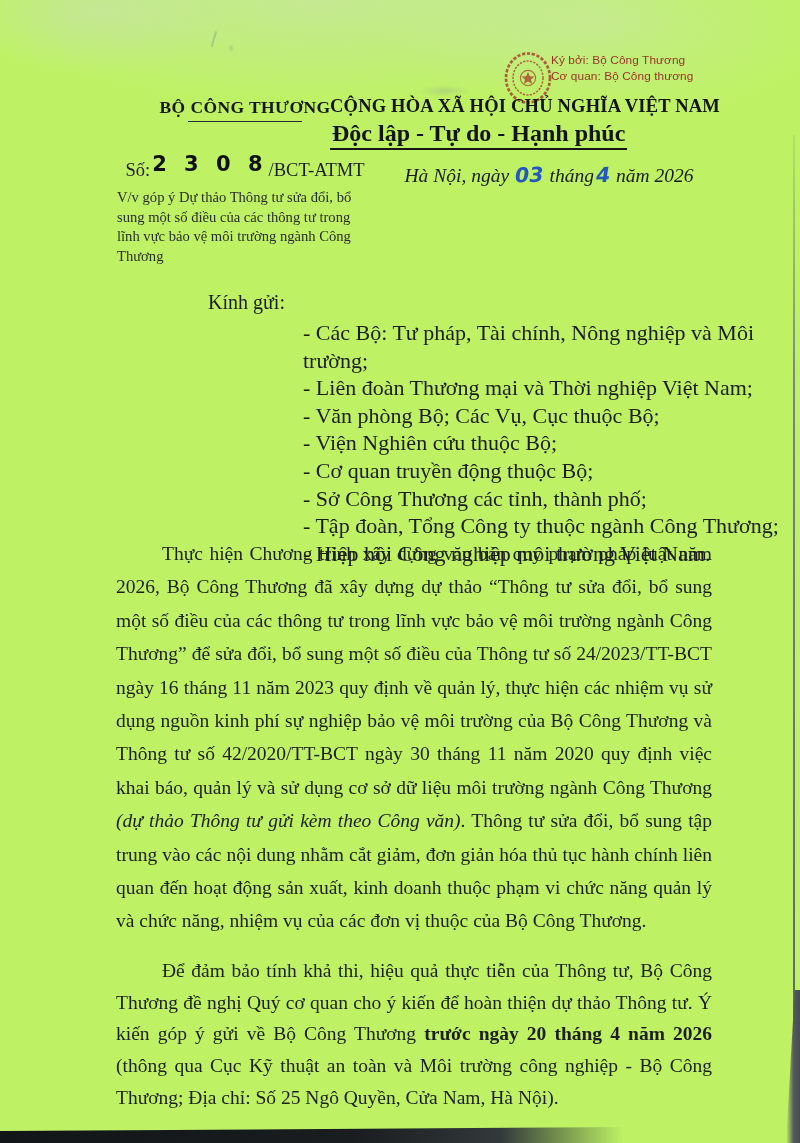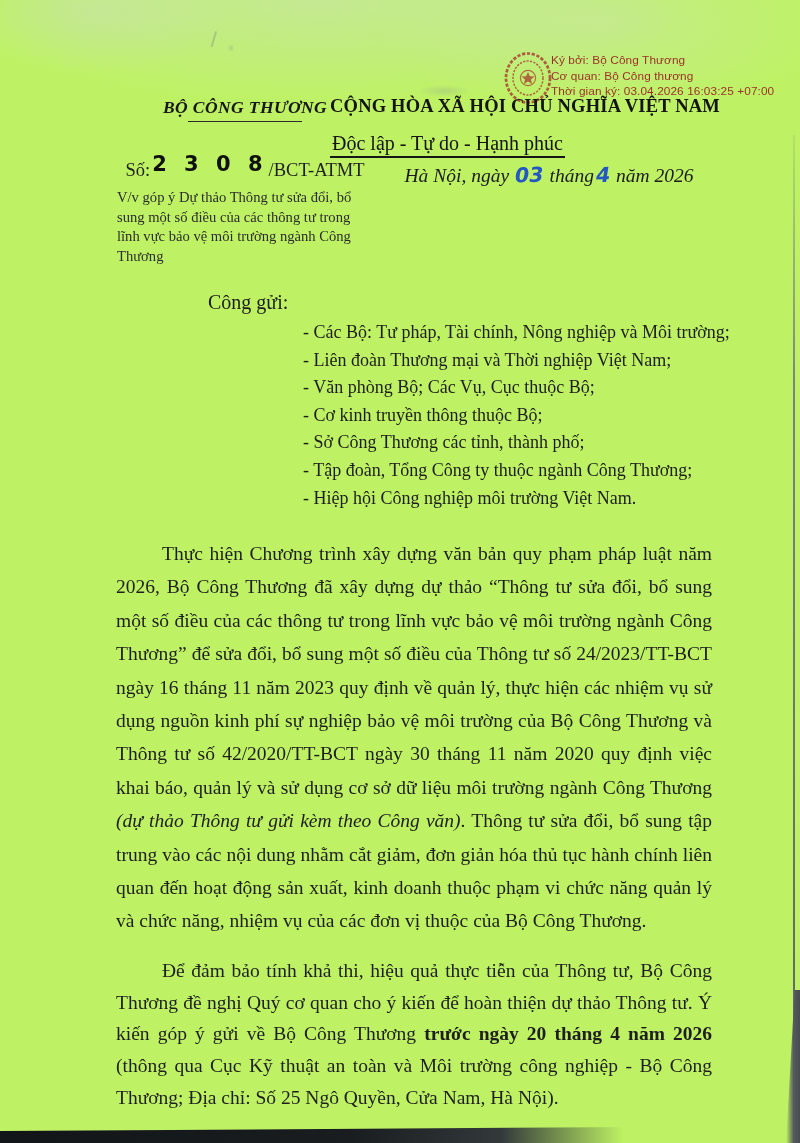--- a/index.html
+++ b/index.html
@@ -17,26 +17,26 @@
       radial-gradient(ellipse 200px 90px at 12% 1%, rgba(205,214,222,.30), transparent 70%);
   }
   
   .seal{position:absolute;left:502px;top:49px;width:52px;height:58px;opacity:.92;}
   .sig-block{
     position:absolute;left:551px;top:53px;width:238px;
     font-family:"Liberation Sans","DejaVu Sans",sans-serif;
     font-size:11.8px;line-height:15.6px;color:#9b3228;letter-spacing:.1px;
   }
   
-  .org-left{position:absolute;left:120px;top:97px;width:250px;text-align:center;font-style:italic;}
+  .org-left{position:absolute;left:120px;top:97px;width:250px;text-align:center;}
   .org-left .name{font-size:17.5px;font-weight:bold;letter-spacing:.4px;color:#171717;}
   .org-left .rule{width:114px;height:0;border-top:1.9px solid #2a2a2a;margin:3px auto 0;}
   .org-right{position:absolute;left:330px;top:96px;width:410px;text-align:left;color:#141414;}
   .republic{font-size:18.5px;font-weight:bold;letter-spacing:.2px;}
-  .motto{display:inline-block;font-size:20px;font-weight:normal;margin-top:15px;padding:0 2px 1px;border-bottom:2.2px solid #161616;}
+  .motto{display:inline-block;font-size:24px;font-weight:bold;margin-top:3px;padding:0 2px 1px;border-bottom:2.2px solid #161616;}
   .doc-number{position:absolute;left:120px;top:157px;width:250px;text-align:center;font-size:18.5px;white-space:nowrap;}
   .stamped-number{
     font-family:"DejaVu Sans","Liberation Sans",sans-serif;
     font-size:21px;font-weight:600;letter-spacing:5px;color:#101010;
     position:relative;top:-5px;margin:0 1px 0 2px;
   }
   .place-date{position:absolute;left:373px;top:163px;width:352px;text-align:center;font-style:italic;font-size:19.5px;white-space:nowrap;color:#1b1b1b;}
   .place-date .sp{margin-right:.30em;}
   .handwritten{
     font-family:"DejaVu Sans","Liberation Sans",sans-serif;
@@ -44,21 +44,21 @@
     display:inline-block;transform:rotate(-2deg);
   }
   .hand-day{margin-right:.30em;}
   .hand-month{margin:0 .30em 0 .08em;}
   .subject-abstract{
     position:absolute;left:117px;top:188px;width:254px;text-align:left;
     font-size:14.6px;line-height:19.6px;color:#2c2c2c;
   }
   
   .kinh-gui{position:absolute;left:208px;top:291px;font-size:20px;color:#1c1c1c;}
-  .recipients{position:absolute;left:303px;top:319px;font-size:18px;line-height:27.6px;color:#1d1d1d;}
+  .recipients{position:absolute;left:303px;top:319px;font-size:22px;line-height:27.6px;color:#1d1d1d;}
   
   .letter-body{position:absolute;left:112px;top:533px;width:604px;text-align:justify;font-size:19.5px;color:#1e1e1e;}
   .letter-body p{margin:4px;text-indent:46px;line-height:33.4px;}
   .letter-body p.second{margin-top:17px;line-height:31.8px;}
   .seg-italic{font-style:italic;}
   .seg-bold{font-weight:bold;}
   
   .right-edge-line{
     position:absolute;left:793px;top:135px;width:2.2px;height:1008px;
     background:linear-gradient(180deg,rgba(122,130,135,.15),#7a8287 25%,#5d6468 100%);
@@ -91,21 +91,20 @@
     <svg viewBox="0 0 52 58" width="52" height="58">
       <ellipse cx="26" cy="29" rx="22" ry="24.5" fill="none" stroke="#a8352b" stroke-width="2.7" stroke-dasharray="3.2 1.7" opacity=".85"></ellipse>
       <ellipse cx="26" cy="29" rx="15" ry="17" fill="none" stroke="#a8352b" stroke-width="1.5" stroke-dasharray="2.2 1.3" opacity=".8"></ellipse>
       <circle cx="26" cy="29" r="7.6" fill="none" stroke="#a8352b" stroke-width="1.2" opacity=".75"></circle>
       <path d="M26 23 l1.9 4.2 4.6.3-3.5 3 1.1 4.5-4.1-2.5-4.1 2.5 1.1-4.5-3.5-3 4.6-.3z" fill="#a8352b" opacity=".8"></path>
     </svg>
   </div>
   <div class="sig-block">
     <div>Ký bởi: Bộ Công Thương</div>
     <div>Cơ quan: Bộ Công thương</div>
-    <div>Thời gian ký: 03.04.2026 16:03:25 +07:00</div>
   </div>
 
   <div class="org-left">
     <div class="name">BỘ CÔNG THƯƠNG</div>
     <div class="rule"></div>
   </div>
 
   <div class="org-right">
     <div class="republic">CỘNG HÒA XÃ HỘI CHỦ NGHĨA VIỆT NAM</div>
     <div><span class="motto">Độc lập - Tự do - Hạnh phúc</span></div>
@@ -114,26 +113,27 @@
   <div class="doc-number">
     <span>Số:</span><span class="stamped-number">2 3 0 8</span><span>/BCT-ATMT</span>
   </div>
 
   <div class="place-date">
     <span class="sp">Hà Nội, ngày</span><span class="handwritten hand-day">03</span><span>tháng</span><span class="handwritten hand-month">4</span><span>năm 2026</span>
   </div>
 
   <div class="subject-abstract">V/v góp ý Dự thảo Thông tư sửa đổi, bổ sung một số điều của các thông tư trong lĩnh vực bảo vệ môi trường ngành Công Thương</div>
 
-  <div class="kinh-gui">Công gửi:</div>
+  <div class="kinh-gui">Kính gửi:</div>
   <div class="recipients">
     <div>- Các Bộ: Tư pháp, Tài chính, Nông nghiệp và Môi trường;</div>
     <div>- Liên đoàn Thương mại và Thời nghiệp Việt Nam;</div>
     <div>- Văn phòng Bộ; Các Vụ, Cục thuộc Bộ;</div>
-    <div>- Cơ kinh truyền thông thuộc Bộ;</div>
+    <div>- Viện Nghiên cứu thuộc Bộ;</div>
+    <div>- Cơ quan truyền động thuộc Bộ;</div>
     <div>- Sở Công Thương các tỉnh, thành phố;</div>
     <div>- Tập đoàn, Tổng Công ty thuộc ngành Công Thương;</div>
     <div>- Hiệp hội Công nghiệp môi trường Việt Nam.</div>
   </div>
 
   <div class="letter-body">
     <p><span>Thực hiện Chương trình xây dựng văn bản quy phạm pháp luật năm 2026, Bộ Công Thương đã xây dựng dự thảo “Thông tư sửa đổi, bổ sung một số điều của các thông tư trong lĩnh vực bảo vệ môi trường ngành Công Thương” để sửa đổi, bổ sung một số điều của Thông tư số 24/2023/TT-BCT ngày 16 tháng 11 năm 2023 quy định về quản lý, thực hiện các nhiệm vụ sử dụng nguồn kinh phí sự nghiệp bảo vệ môi trường của Bộ Công Thương và Thông tư số 42/2020/TT-BCT ngày 30 tháng 11 năm 2020 quy định việc khai báo, quản lý và sử dụng cơ sở dữ liệu môi trường ngành Công Thương </span><span class="seg-italic">(dự thảo Thông tư gửi kèm theo Công văn)</span><span>. Thông tư sửa đổi, bổ sung tập trung vào các nội dung nhằm cắt giảm, đơn giản hóa thủ tục hành chính liên quan đến hoạt động sản xuất, kinh doanh thuộc phạm vi chức năng quản lý và chức năng, nhiệm vụ của các đơn vị thuộc của Bộ Công Thương.</span></p>
     <p class="second"><span>Để đảm bảo tính khả thi, hiệu quả thực tiễn của Thông tư, Bộ Công Thương đề nghị Quý cơ quan cho ý kiến để hoàn thiện dự thảo Thông tư. Ý kiến góp ý gửi về Bộ Công Thương </span><span class="seg-bold">trước ngày 20 tháng 4 năm 2026</span><span> (thông qua Cục Kỹ thuật an toàn và Môi trường công nghiệp - Bộ Công Thương; Địa chỉ: Số 25 Ngô Quyền, Cửa Nam, Hà Nội).</span></p>
   </div>
 

